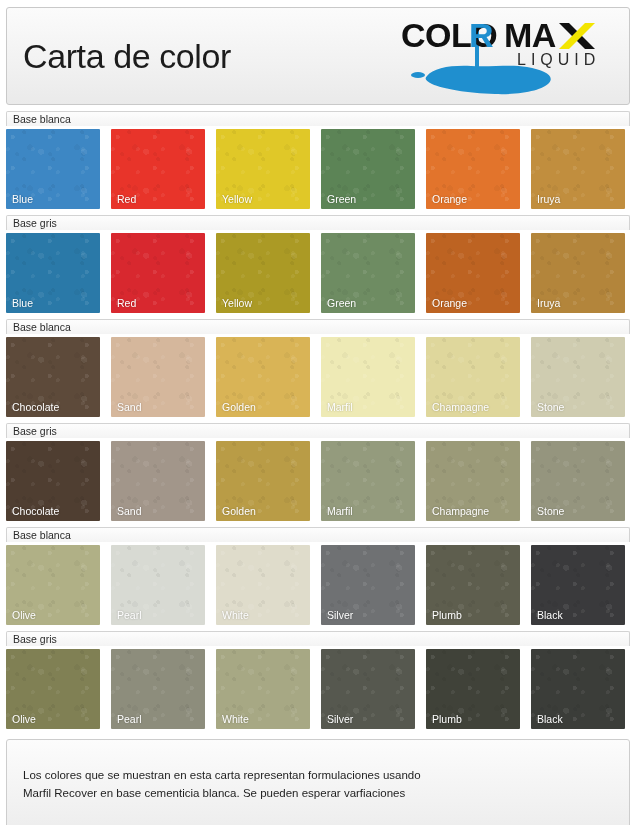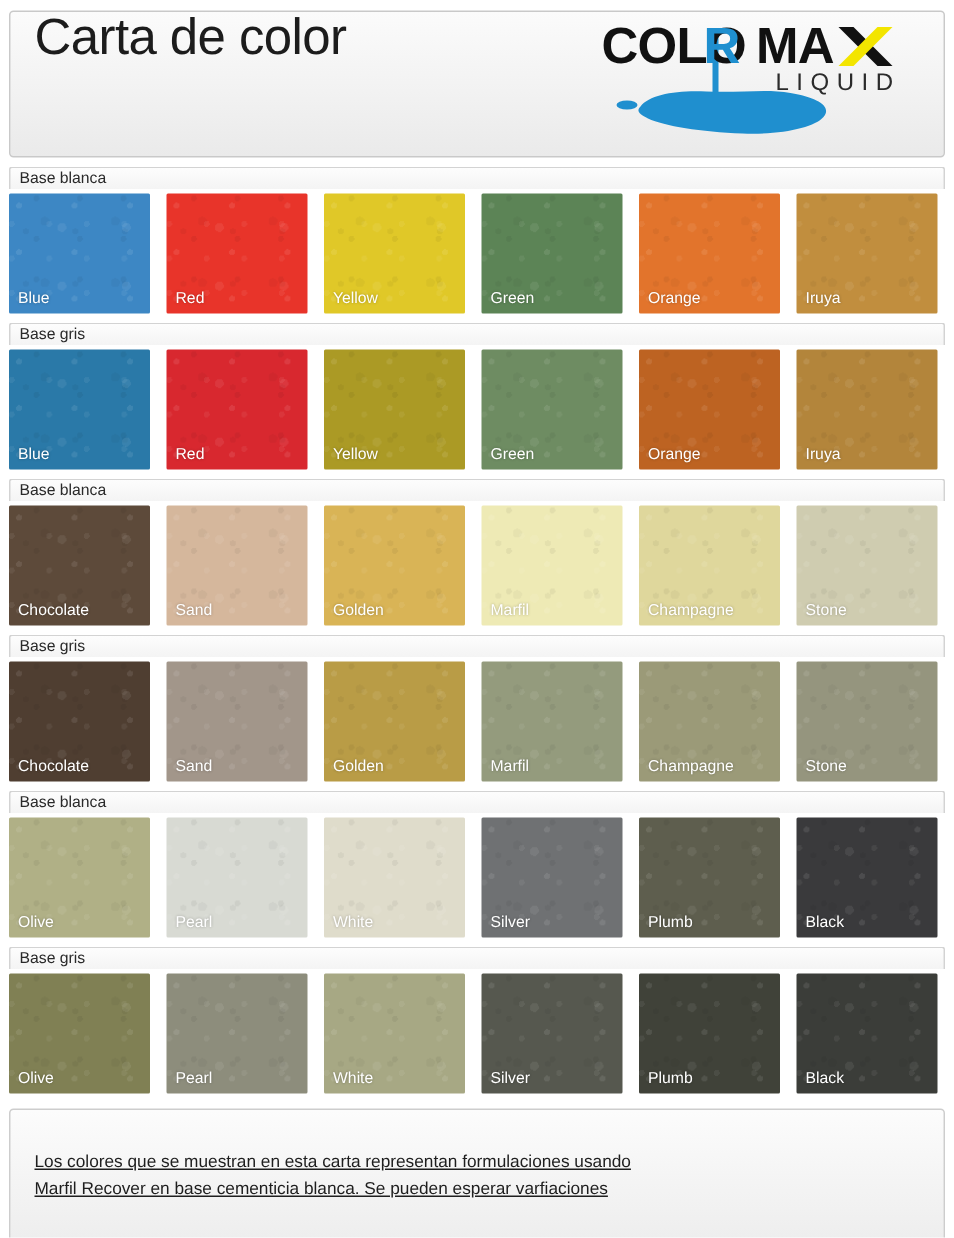--- a/index.html
+++ b/index.html
@@ -27,21 +27,21 @@
   
   .header {
     position: relative;
     margin: 7px 0 0 0;
     height: 98px;
     border: 1px solid #c9c9c9;
     border-radius: 3px;
     background: linear-gradient(180deg, #fbfbfb 0%, #f2f2f2 55%, #eaeaea 100%);
     box-sizing: border-box;
     display: flex;
-    align-items: flex-start;
+    align-items: center;
     justify-content: space-between;
     padding: 0 14px 0 16px;
     overflow: hidden;
   }
   .header-title {
     font-size: 34px;
     font-weight: 400;
     letter-spacing: -0.4px;
     color: #1c1c1c;
     white-space: nowrap;
@@ -130,21 +130,20 @@
     background: linear-gradient(180deg, #fcfcfc 0%, #f3f3f3 60%, #ededed 100%);
     box-sizing: border-box;
     display: flex;
     align-items: center;
     padding: 0 16px;
   }
   .footer-text {
     font-size: 11.5px;
     line-height: 1.55;
     color: #1e1e1e;
-    text-decoration: underline;
   }
   .footer-text p { margin: 0; }
 </style>
 </head>
 <body>
 
 <div class="page">
 
   <div class="header">
     <div class="header-title">Carta de color</div>

